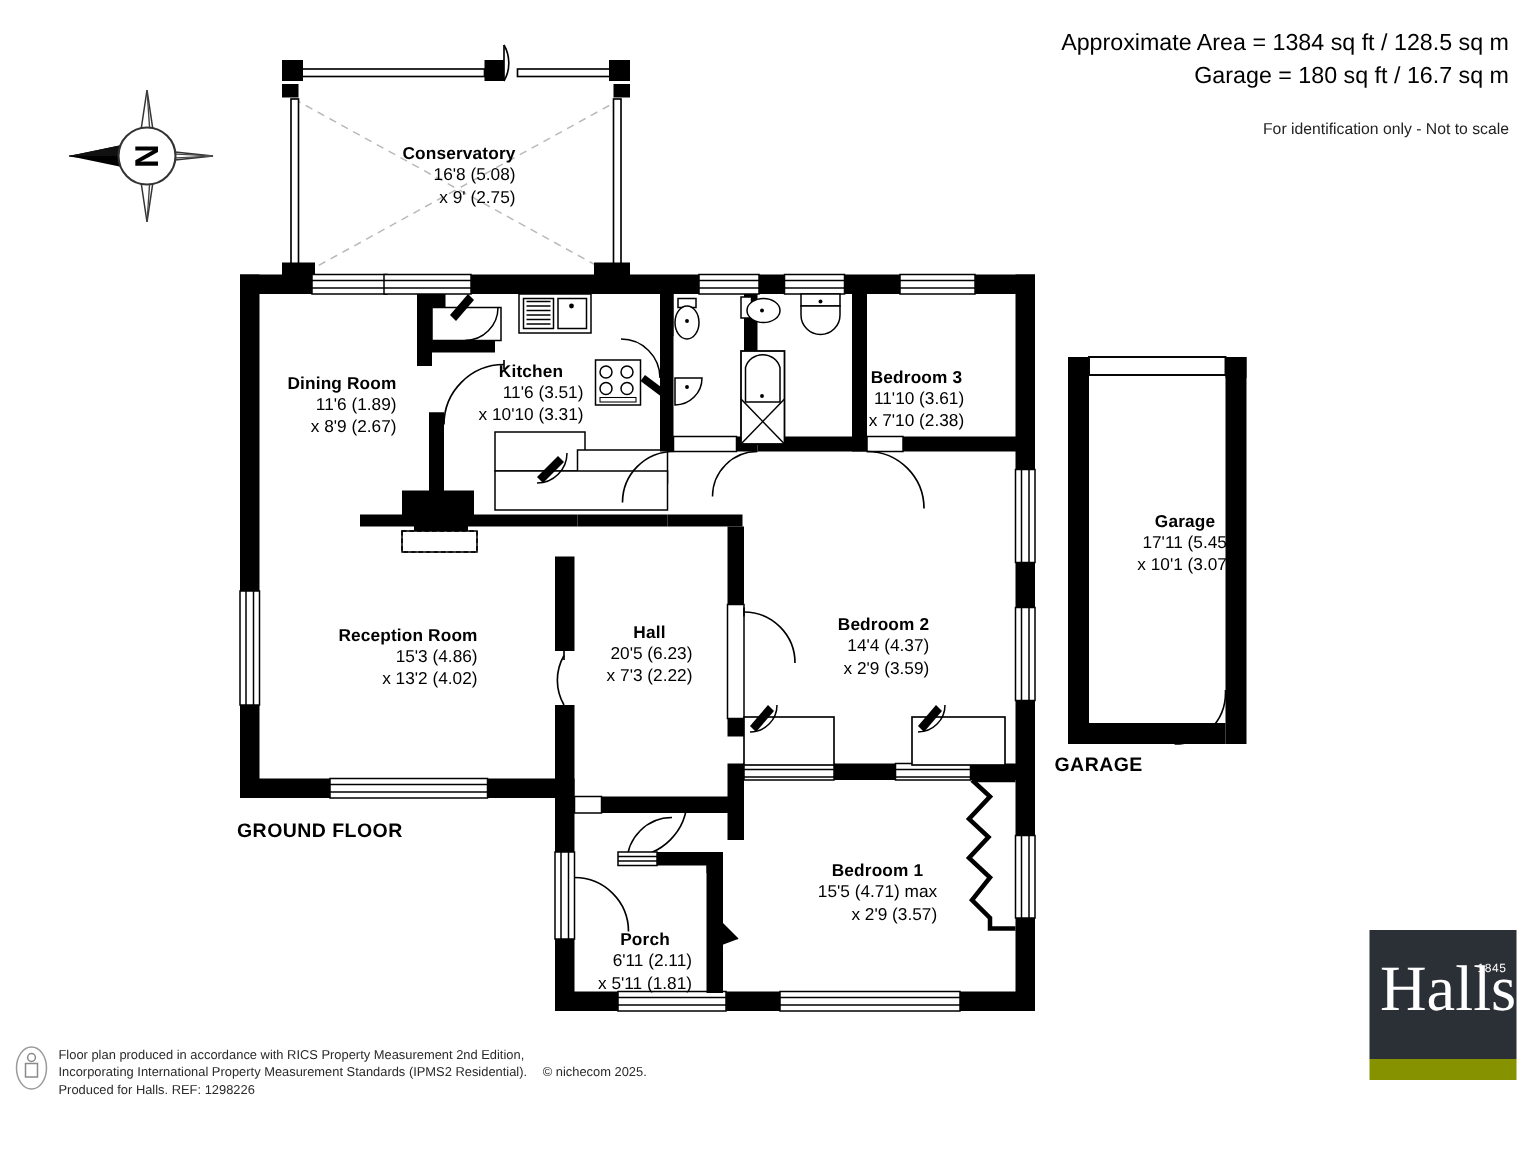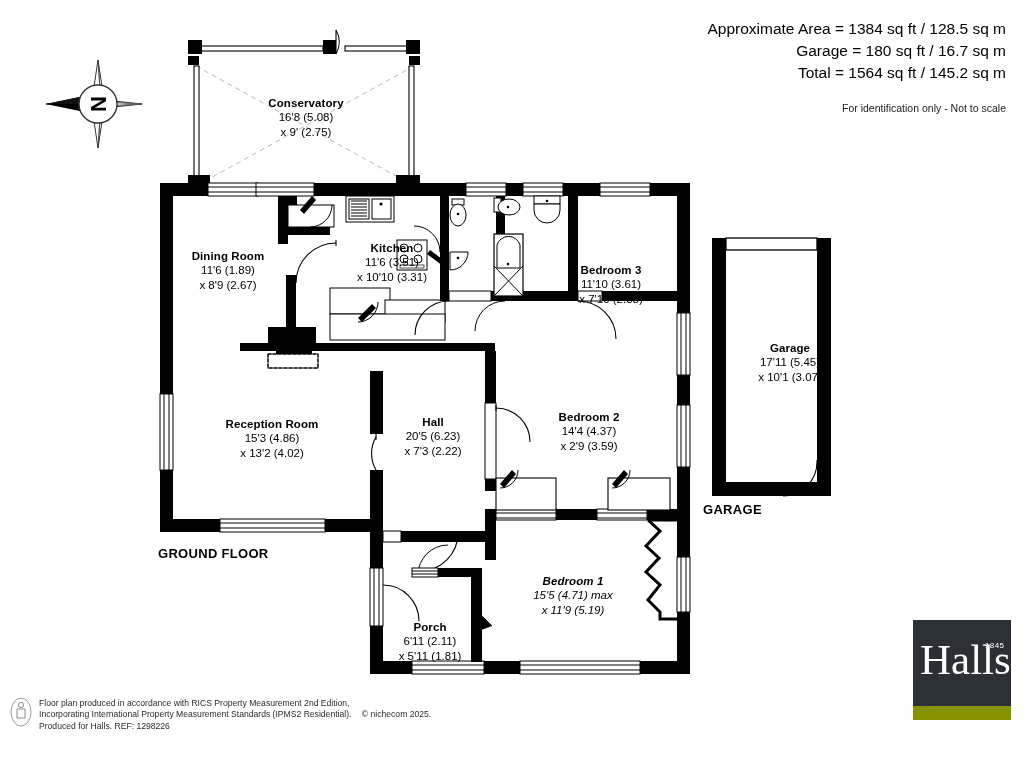--- a/index.html
+++ b/index.html
@@ -31,21 +31,21 @@
 
   
   .rlabel{
     position:absolute;
     text-align:center;
     line-height:1.26;
     white-space:nowrap;
     transform:translateX(-50%);
   }
   .rlabel .nm{font-size:11.5px;font-weight:bold;letter-spacing:.1px;}
-  .rlabel .dm{font-size:11.5px;}
+  .rlabel .dm{font-size:11.5px;text-align:right;}
 
   .floorlabel{
     position:absolute;
     font-size:13px;font-weight:bold;letter-spacing:.3px;
   }
 
   
   .logo{position:absolute;left:913px;top:620px;width:98px;height:100px;}
   .logo .block{
     position:absolute;left:0;top:0;width:98px;height:86px;
@@ -73,21 +73,20 @@
   .ficon{position:absolute;left:10px;top:697px;width:22px;height:30px;}
 </style>
 </head>
 <body>
 
 <div id="stage">
 
   <div class="header">
     <div class="line">Approximate Area = 1384 sq ft / 128.5 sq m</div>
     <div class="line">Garage = 180 sq ft / 16.7 sq m</div>
-    <div class="line">Total = 1564 sq ft / 145.2 sq m</div>
     <div class="note">For identification only - Not to scale</div>
   </div>
 
   <svg class="compass" viewBox="0 0 112 92">
 
     <polygon points="60,2 66,42 104,46 66,50 60,90 54,50 8,46 54,42" fill="#ffffff" stroke="#333" stroke-width="1"></polygon>
     <polygon points="60,2 63,44 104,46 63,48" fill="#ffffff" stroke="#444" stroke-width=".8"></polygon>
     <polygon points="60,90 63,48 104,46 63,44" fill="#ffffff" stroke="#444" stroke-width=".8"></polygon>
 
     <polygon points="8,46 56,36 56,56" fill="#000000"></polygon>
@@ -365,27 +364,27 @@
     <div class="dm">16'8 (5.08)</div>
     <div class="dm">x 9' (2.75)</div>
   </div>
 
   <div class="rlabel" style="left:228px;top:249px;">
     <div class="nm">Dining Room</div>
     <div class="dm">11'6 (1.89)</div>
     <div class="dm">x 8'9 (2.67)</div>
   </div>
 
-  <div class="rlabel" style="left:354px;top:241px;margin-left:38px;">
+  <div class="rlabel" style="left:354px;top:241px;">
     <div class="nm">Kitchen</div>
     <div class="dm">11'6 (3.51)</div>
     <div class="dm">x 10'10 (3.31)</div>
   </div>
 
-  <div class="rlabel" style="left:611px;top:263px;">
+  <div class="rlabel" style="left:611px;top:245px;">
     <div class="nm">Bedroom 3</div>
     <div class="dm">11'10 (3.61)</div>
     <div class="dm">x 7'10 (2.38)</div>
   </div>
 
   <div class="rlabel" style="left:272px;top:417px;">
     <div class="nm">Reception Room</div>
     <div class="dm">15'3 (4.86)</div>
     <div class="dm">x 13'2 (4.02)</div>
   </div>
@@ -395,24 +394,24 @@
     <div class="dm">20'5 (6.23)</div>
     <div class="dm">x 7'3 (2.22)</div>
   </div>
 
   <div class="rlabel" style="left:589px;top:410px;">
     <div class="nm">Bedroom 2</div>
     <div class="dm">14'4 (4.37)</div>
     <div class="dm">x 2'9 (3.59)</div>
   </div>
 
-  <div class="rlabel" style="left:573px;top:574px;font-style:italic;">
+  <div class="rlabel" style="left:585px;top:574px;">
     <div class="nm">Bedroom 1</div>
     <div class="dm">15'5 (4.71) max</div>
-    <div class="dm">x 11'9 (5.19)</div>
+    <div class="dm">x 2'9 (3.57)</div>
   </div>
 
   <div class="rlabel" style="left:430px;top:620px;">
     <div class="nm">Porch</div>
     <div class="dm">6'11 (2.11)</div>
     <div class="dm">x 5'11 (1.81)</div>
   </div>
 
   <div class="rlabel" style="left:790px;top:341px;">
     <div class="nm">Garage</div>

